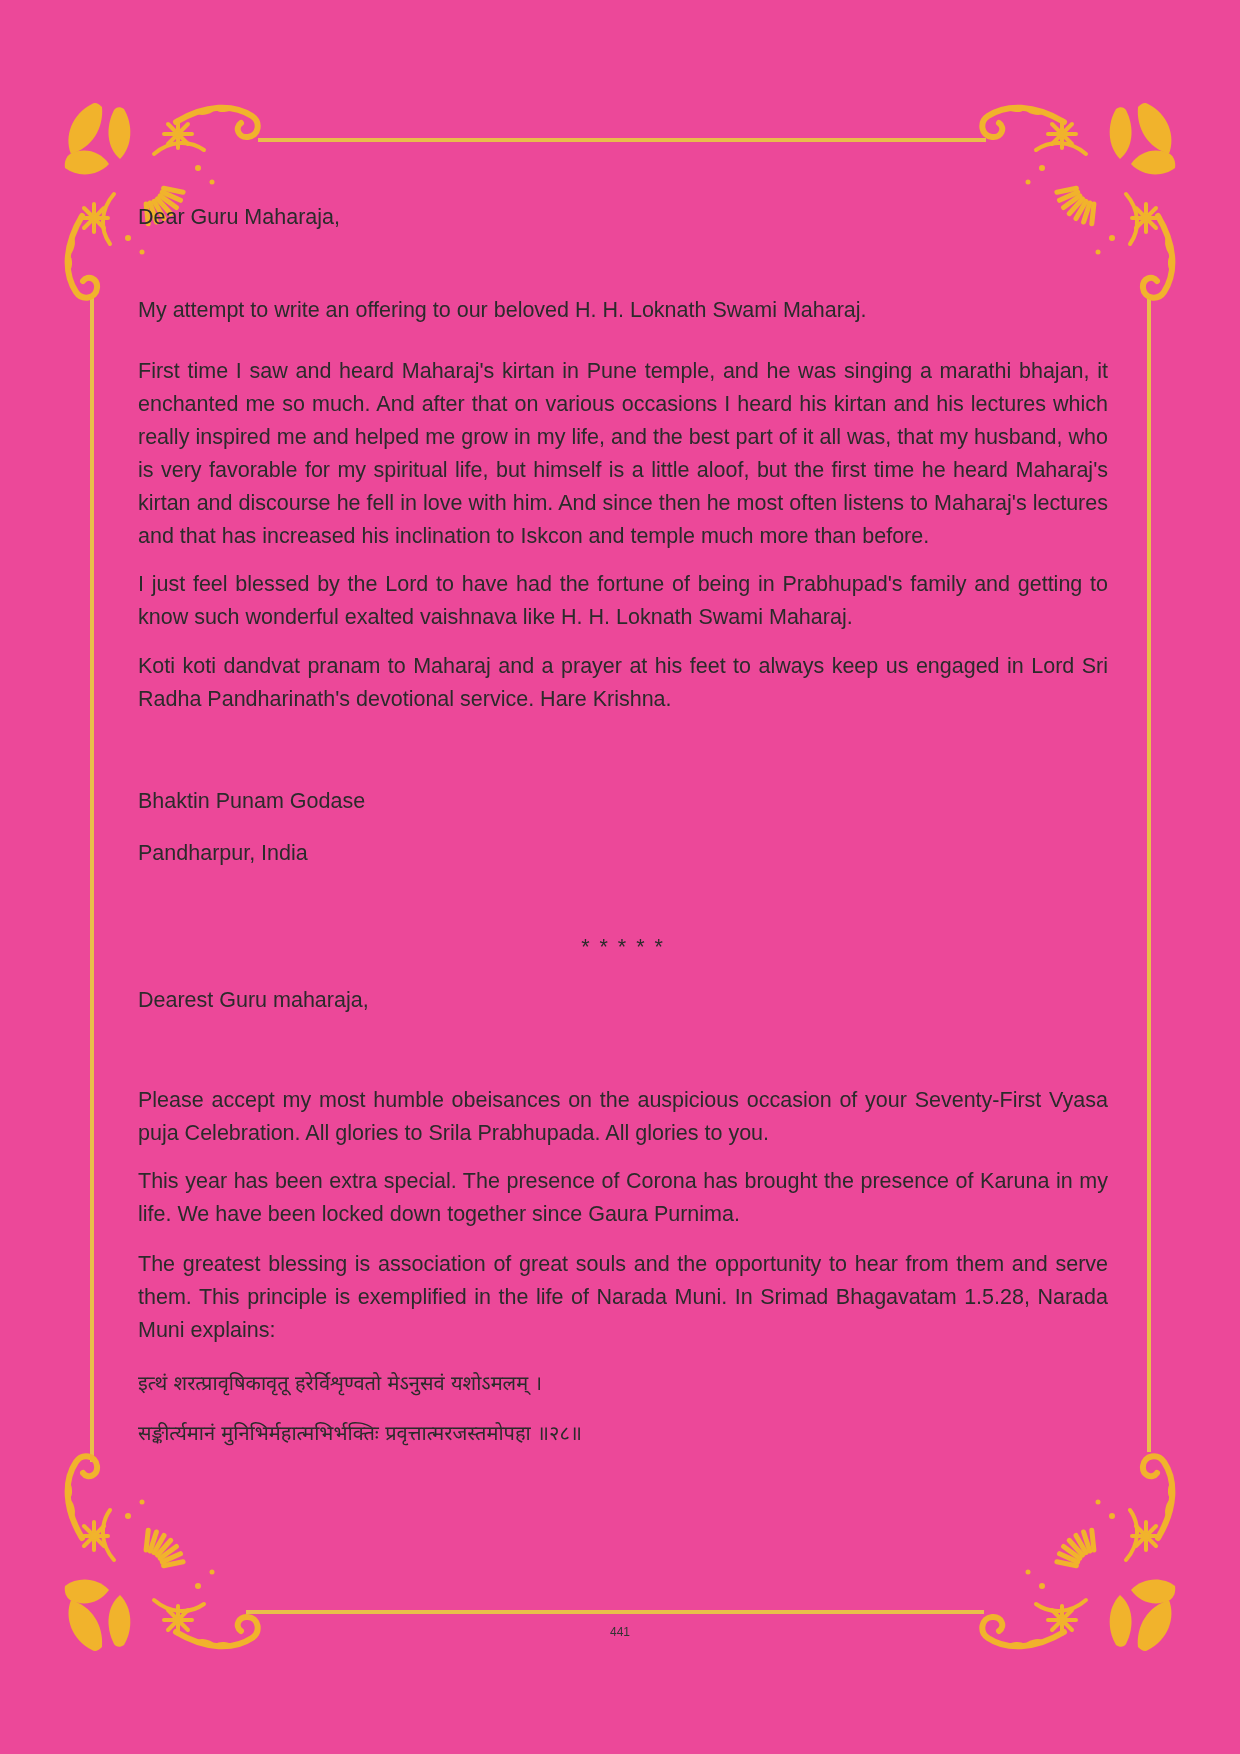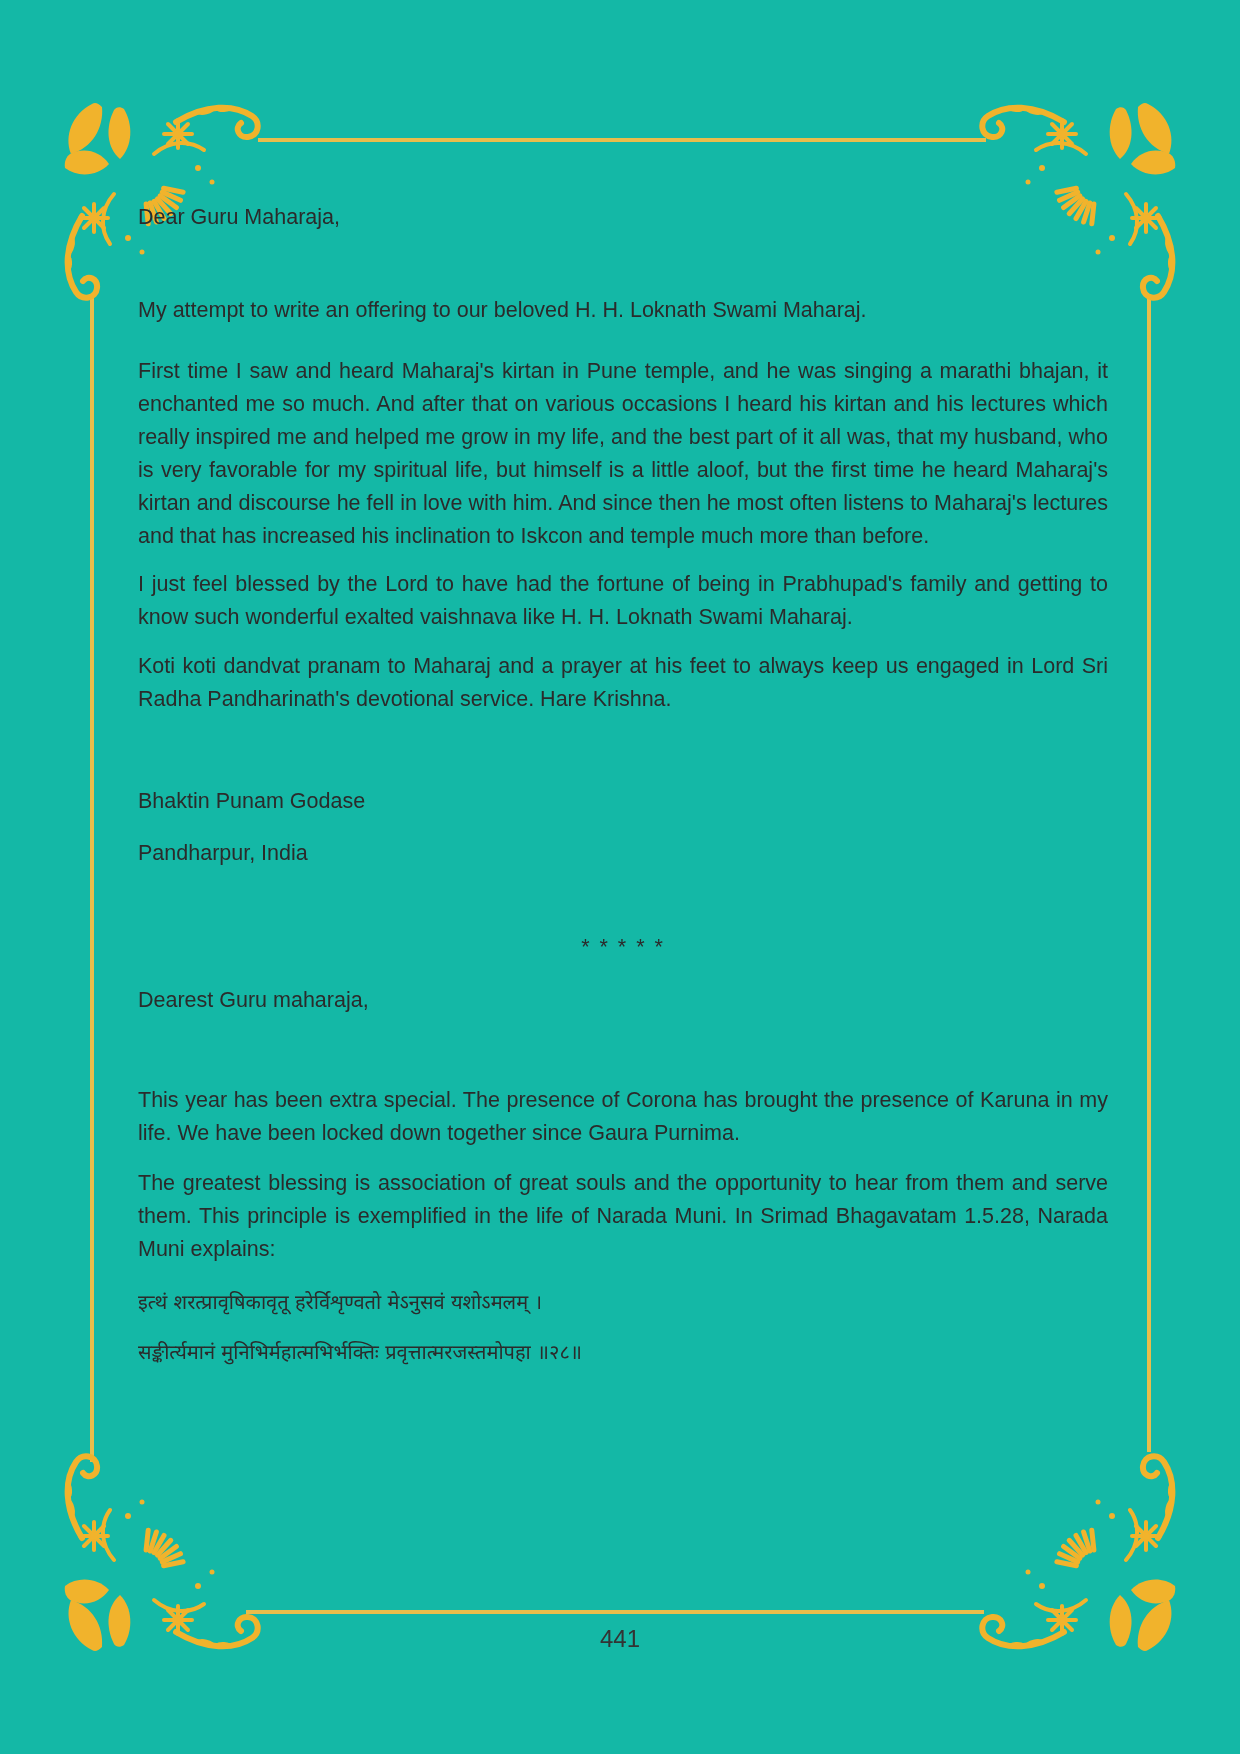--- a/index.html
+++ b/index.html
@@ -1,19 +1,19 @@
 <!DOCTYPE html>
 <html><head>
 <meta charset="utf-8">
 <style>
   html,body{margin:0;padding:0;background:#fcf4d1;}
   .page{
     position:relative;
     width:1240px;height:1754px;
-    background:#14b8a6;
+    background:#ec4899;
     overflow:hidden;
     font-family:"Liberation Sans", sans-serif;
     color:#2b2b2b;
   }
   .frame-svg{position:absolute;left:0;top:0;width:1240px;height:1754px;}
   .content{
     position:absolute;
     left:138px;top:0;
     width:970px;
     padding-top:201px;
@@ -39,21 +39,21 @@
     font-family:"DejaVu Sans", sans-serif;
     font-size:20px;
     line-height:46px;
   }
   .verse1{margin-bottom:4px !important;}
   .page-number{
     position:absolute;
     left:0;top:1625px;
     width:100%;
     text-align:center;
-    font-size:24px;
+    font-size:12px;
     color:#333;
   }
 </style>
 </head>
 <body>
 
 <div class="page">
 
   <svg class="frame-svg" viewBox="0 0 1240 1754" xmlns="http://www.w3.org/2000/svg">
     <defs>
@@ -141,20 +141,21 @@
     <p class="just p-blessed">I just feel blessed by the Lord to have had the fortune of being in Prabhupad's family and getting to know such wonderful exalted vaishnava like H. H. Loknath Swami Maharaj.</p>
     <p class="just p-koti">Koti koti dandvat pranam to Maharaj and a prayer at his feet to always keep us engaged in Lord Sri Radha Pandharinath's devotional service. Hare Krishna.</p>
 
     <p class="p-name">Bhaktin Punam Godase</p>
     <p class="p-place">Pandharpur, India</p>
 
     <p class="stars">* * * * *</p>
 
     <p class="sal2">Dearest Guru maharaja,</p>
 
+    <p class="just p-please">Please accept my most humble obeisances on the auspicious occasion of your Seventy-First Vyasa puja Celebration.  All glories to Srila Prabhupada.  All glories to you.</p>
     <p class="just p-year">This year has been extra special.  The presence of Corona has brought the presence of Karuna in my life.  We have been locked down together since Gaura Purnima.</p>
     <p class="just p-greatest">The greatest blessing is association of great souls and the opportunity to hear from them and serve them.  This principle is exemplified in the life of Narada Muni.  In Srimad Bhagavatam 1.5.28, Narada Muni explains:</p>
 
     <p class="verse verse1">इत्थं शरत्प्रावृषिकावृतू हरेर्विशृण्वतो मेऽनुसवं यशोऽमलम् ।</p>
     <p class="verse">सङ्कीर्त्यमानं मुनिभिर्महात्मभिर्भक्तिः प्रवृत्तात्मरजस्तमोपहा ॥२८॥</p>
   </main>
 
   <div class="page-number">441</div>
 </div>
 

